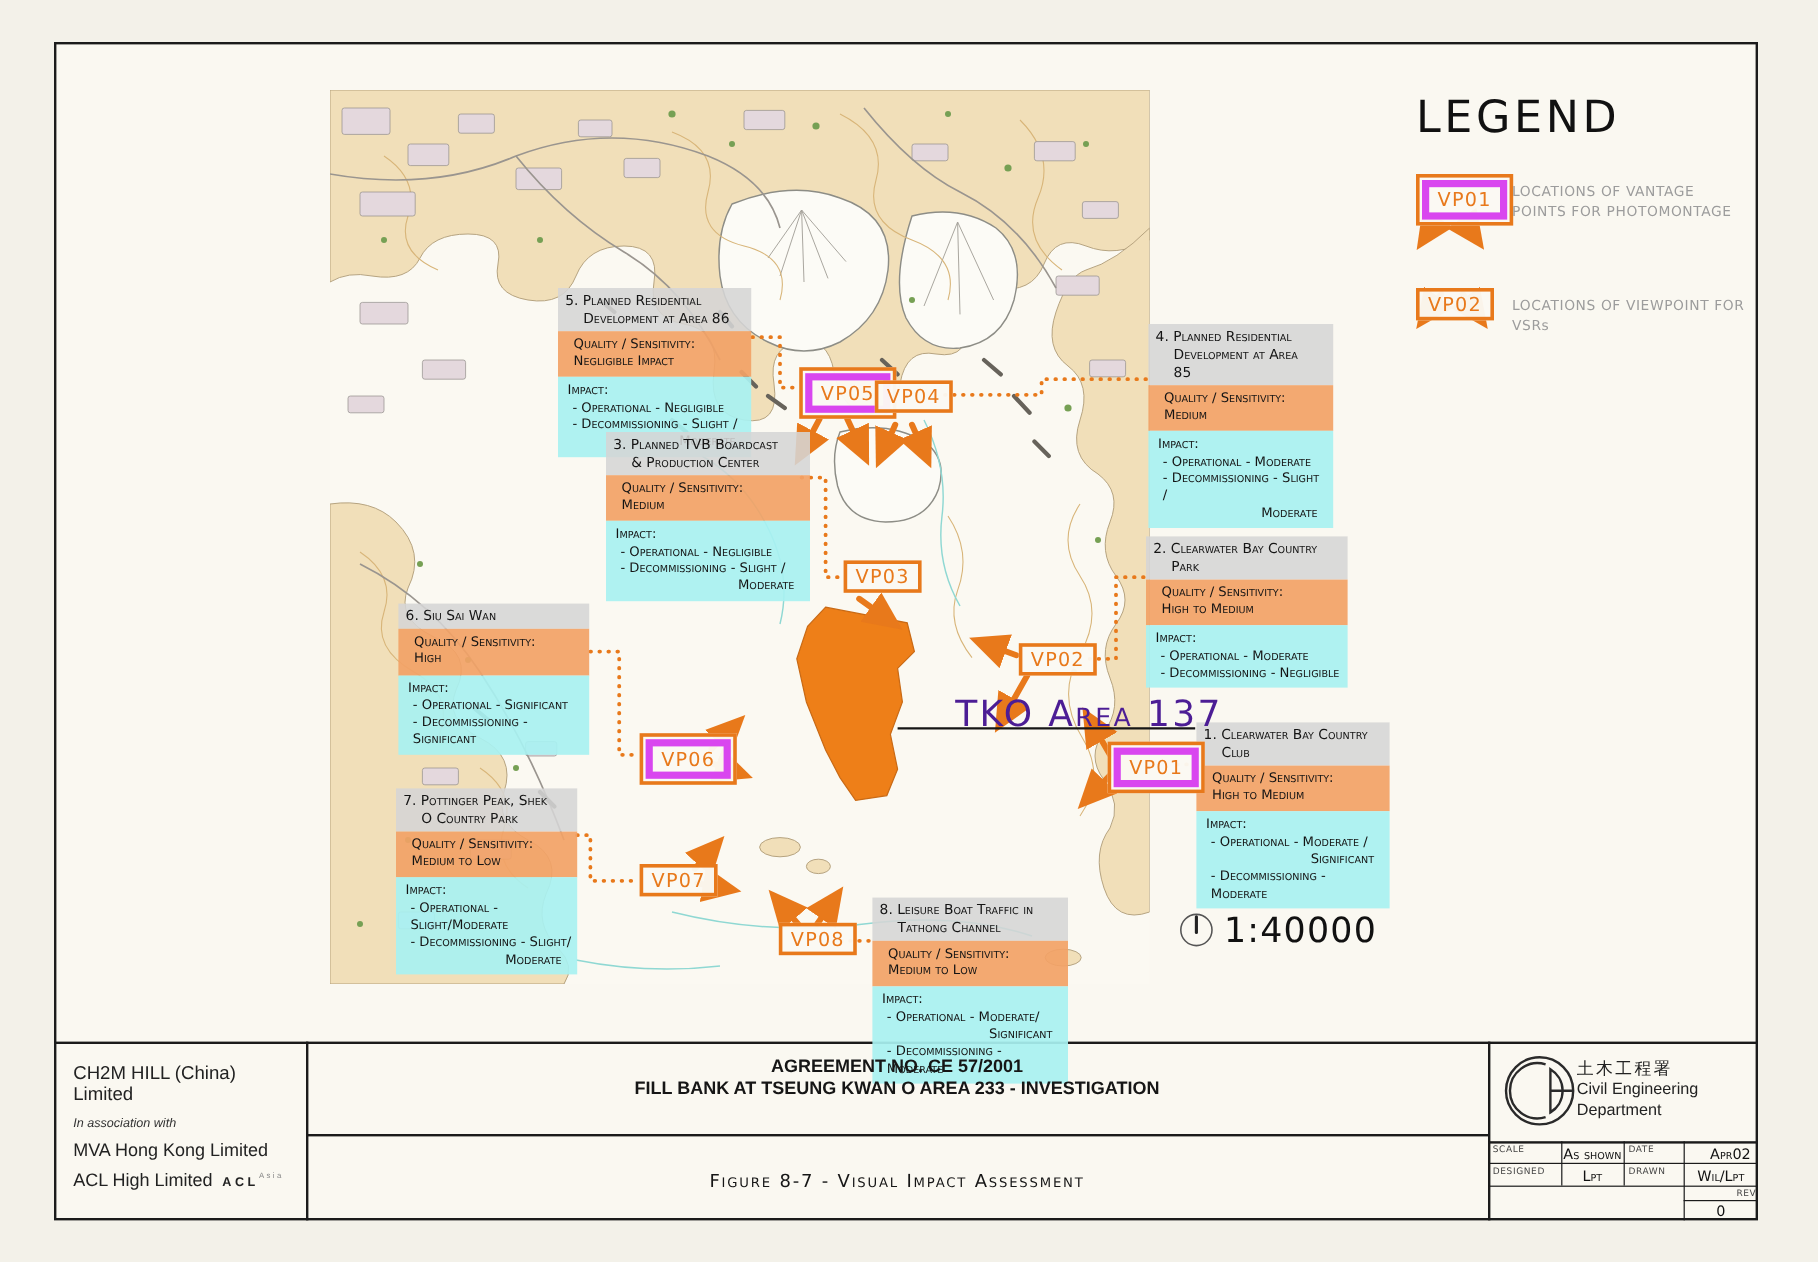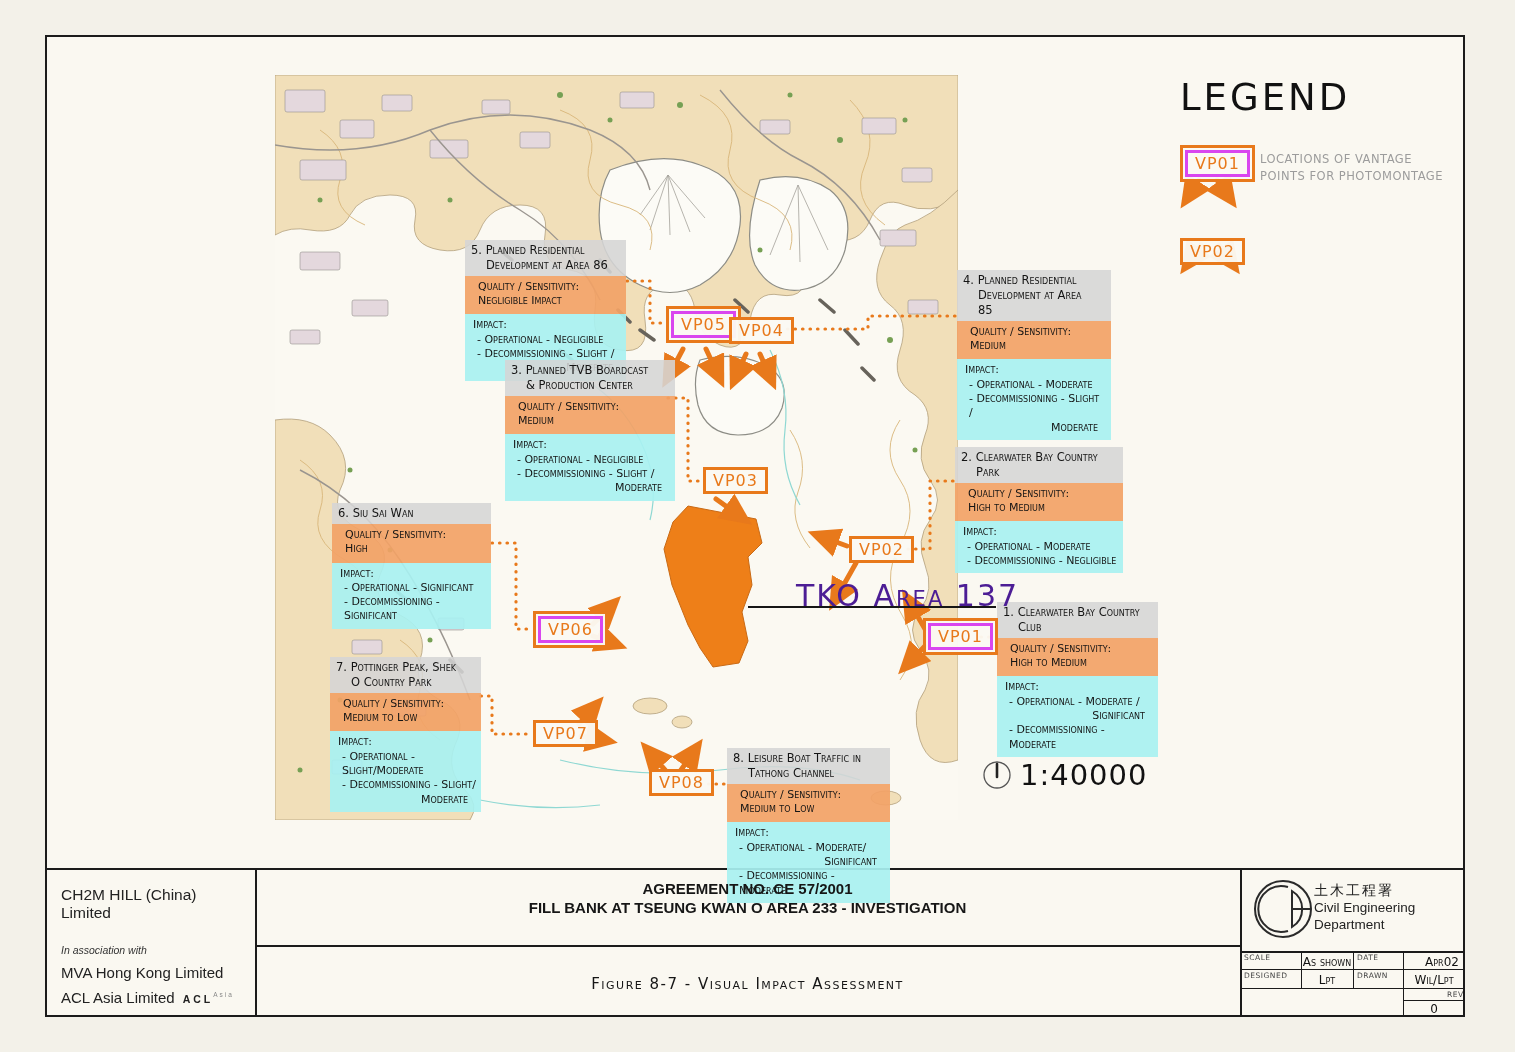--- a/index.html
+++ b/index.html
@@ -17,21 +17,21 @@
   .co-quality { background:rgba(242,162,102,0.92); padding:4px 5px 6px 13px; }
   .co-impact { background:rgba(168,241,241,0.92); padding:4px 5px 5px 8px; }
   .co-line { padding-left:4px; }
   .co-cont { text-align:right; padding-right:8px; }
 
   
   .vp { position:absolute; z-index:5; background:rgba(251,249,243,0.96); border:3px solid #E8791B;
         color:#E8791B; font-size:16px; letter-spacing:1px; text-align:center; }
   .vp .inner { display:block; padding:1px 7px; }
   .vp.double { padding:2px; }
-  .vp.double .inner { border:3px solid #d946ef; }
+  .vp.double .inner { border:6px solid #d946ef; }
 
   
   .tko-label { position:absolute; left:796px; top:578px; z-index:4; font-size:30px; letter-spacing:2px;
                font-variant:small-caps; color:#4c1d95; }
   .scale-label { position:absolute; left:1020px; top:758px; z-index:4; font-size:29px; letter-spacing:1px; color:#111; }
 
   
   .legend { position:absolute; left:1180px; top:76px; width:275px; z-index:4; }
   .legend-title { font-size:37px; letter-spacing:3px; color:#111; margin-bottom:26px; }
   .legend-item { display:flex; margin-bottom:52px; }
@@ -40,21 +40,21 @@
   .legend .vp { position:static; display:inline-block; }
 
   
   .tb-line { position:absolute; background:#1b1b1b; z-index:2; }
   .tb-label { position:absolute; font-size:7.5px; letter-spacing:0.5px; color:#444; z-index:3; font-family:"DejaVu Sans",sans-serif; }
   .tb-value { position:absolute; font-size:12px; font-variant:small-caps; color:#111; z-index:3; text-align:center; }
 
   .consultant { position:absolute; left:45px; top:868px; width:210px; height:149px; z-index:3; padding:18px 10px 0 16px;
                 font-family:"Liberation Sans",sans-serif; }
   .consultant .name { font-size:15.5px; color:#222; }
-  .consultant .assoc { font-size:10.5px; font-style:italic; margin-top:22px; color:#333; }
+  .consultant .assoc { font-size:10.5px; font-style:italic; margin-top:8px; color:#333; }
   .consultant .partner { font-size:15px; margin-top:8px; color:#222; }
   .acl-logo { font-size:10.5px; font-weight:bold; letter-spacing:3px; color:#222; margin-left:8px;margin-top:33px; }
   .acl-sub { font-size:6.5px; letter-spacing:2px; color:#888; vertical-align:super; }
 
   .agreement { position:absolute; left:255px; top:880px; width:985px; text-align:center; z-index:3;
                font-family:"Liberation Sans",sans-serif; font-weight:bold; font-size:15px; line-height:1.25; color:#161616; }
   .figure-caption { position:absolute; left:255px; top:975px; width:985px; text-align:center; z-index:3;
                     font-size:15px; font-variant:small-caps; letter-spacing:1.5px; color:#161616; }
 
   .ced { position:absolute; left:1240px; top:868px; width:225px; height:83px; z-index:3; }
@@ -368,41 +368,42 @@
   <div class="legend-item">
     <div class="legend-swatch">
       <span class="vp double"><span class="inner">VP01</span></span>
     </div>
     <div class="legend-text">LOCATIONS OF VANTAGE POINTS FOR PHOTOMONTAGE</div>
   </div>
   <div class="legend-item">
     <div class="legend-swatch">
       <span class="vp"><span class="inner">VP02</span></span>
     </div>
+    <div class="legend-text">LOCATIONS OF VIEWPOINT FOR VSRs</div>
   </div>
 </div>
 
 <div class="tb-line" style="left:45px;top:868px;width:1420px;height:2px"></div>
 <div class="tb-line" style="left:255px;top:868px;width:2px;height:149px"></div>
 <div class="tb-line" style="left:1240px;top:868px;width:2px;height:149px"></div>
 <div class="tb-line" style="left:255px;top:945px;width:985px;height:1.5px"></div>
 <div class="tb-line" style="left:1240px;top:951px;width:225px;height:1.5px"></div>
 <div class="tb-line" style="left:1240px;top:969px;width:225px;height:1px"></div>
 <div class="tb-line" style="left:1240px;top:988px;width:225px;height:1px"></div>
 <div class="tb-line" style="left:1301px;top:951px;width:1px;height:37px"></div>
 <div class="tb-line" style="left:1353px;top:951px;width:1px;height:37px"></div>
 <div class="tb-line" style="left:1403px;top:951px;width:1px;height:66px"></div>
 <div class="tb-line" style="left:1403px;top:1000px;width:62px;height:1px"></div>
 
 <div class="consultant">
   <div class="name">CH2M HILL (China) Limited</div>
   <div class="assoc">In association with</div>
   <div class="partner">MVA Hong Kong Limited</div>
   <div class="partner">
-    <span>ACL Asia Limited</span><span class="acl-logo">ACL</span><span class="acl-sub">Asia</span>
+    <span>ACL High Limited</span><span class="acl-logo">ACL</span><span class="acl-sub">Asia</span>
   </div>
 </div>
 
 <div class="agreement">
   <div>AGREEMENT NO. CE 57/2001</div>
   <div>FILL BANK AT TSEUNG KWAN O AREA 233 - INVESTIGATION</div>
 </div>
 <div class="figure-caption">Figure 8-7 - Visual Impact Assessment</div>
 
 <div class="ced">

